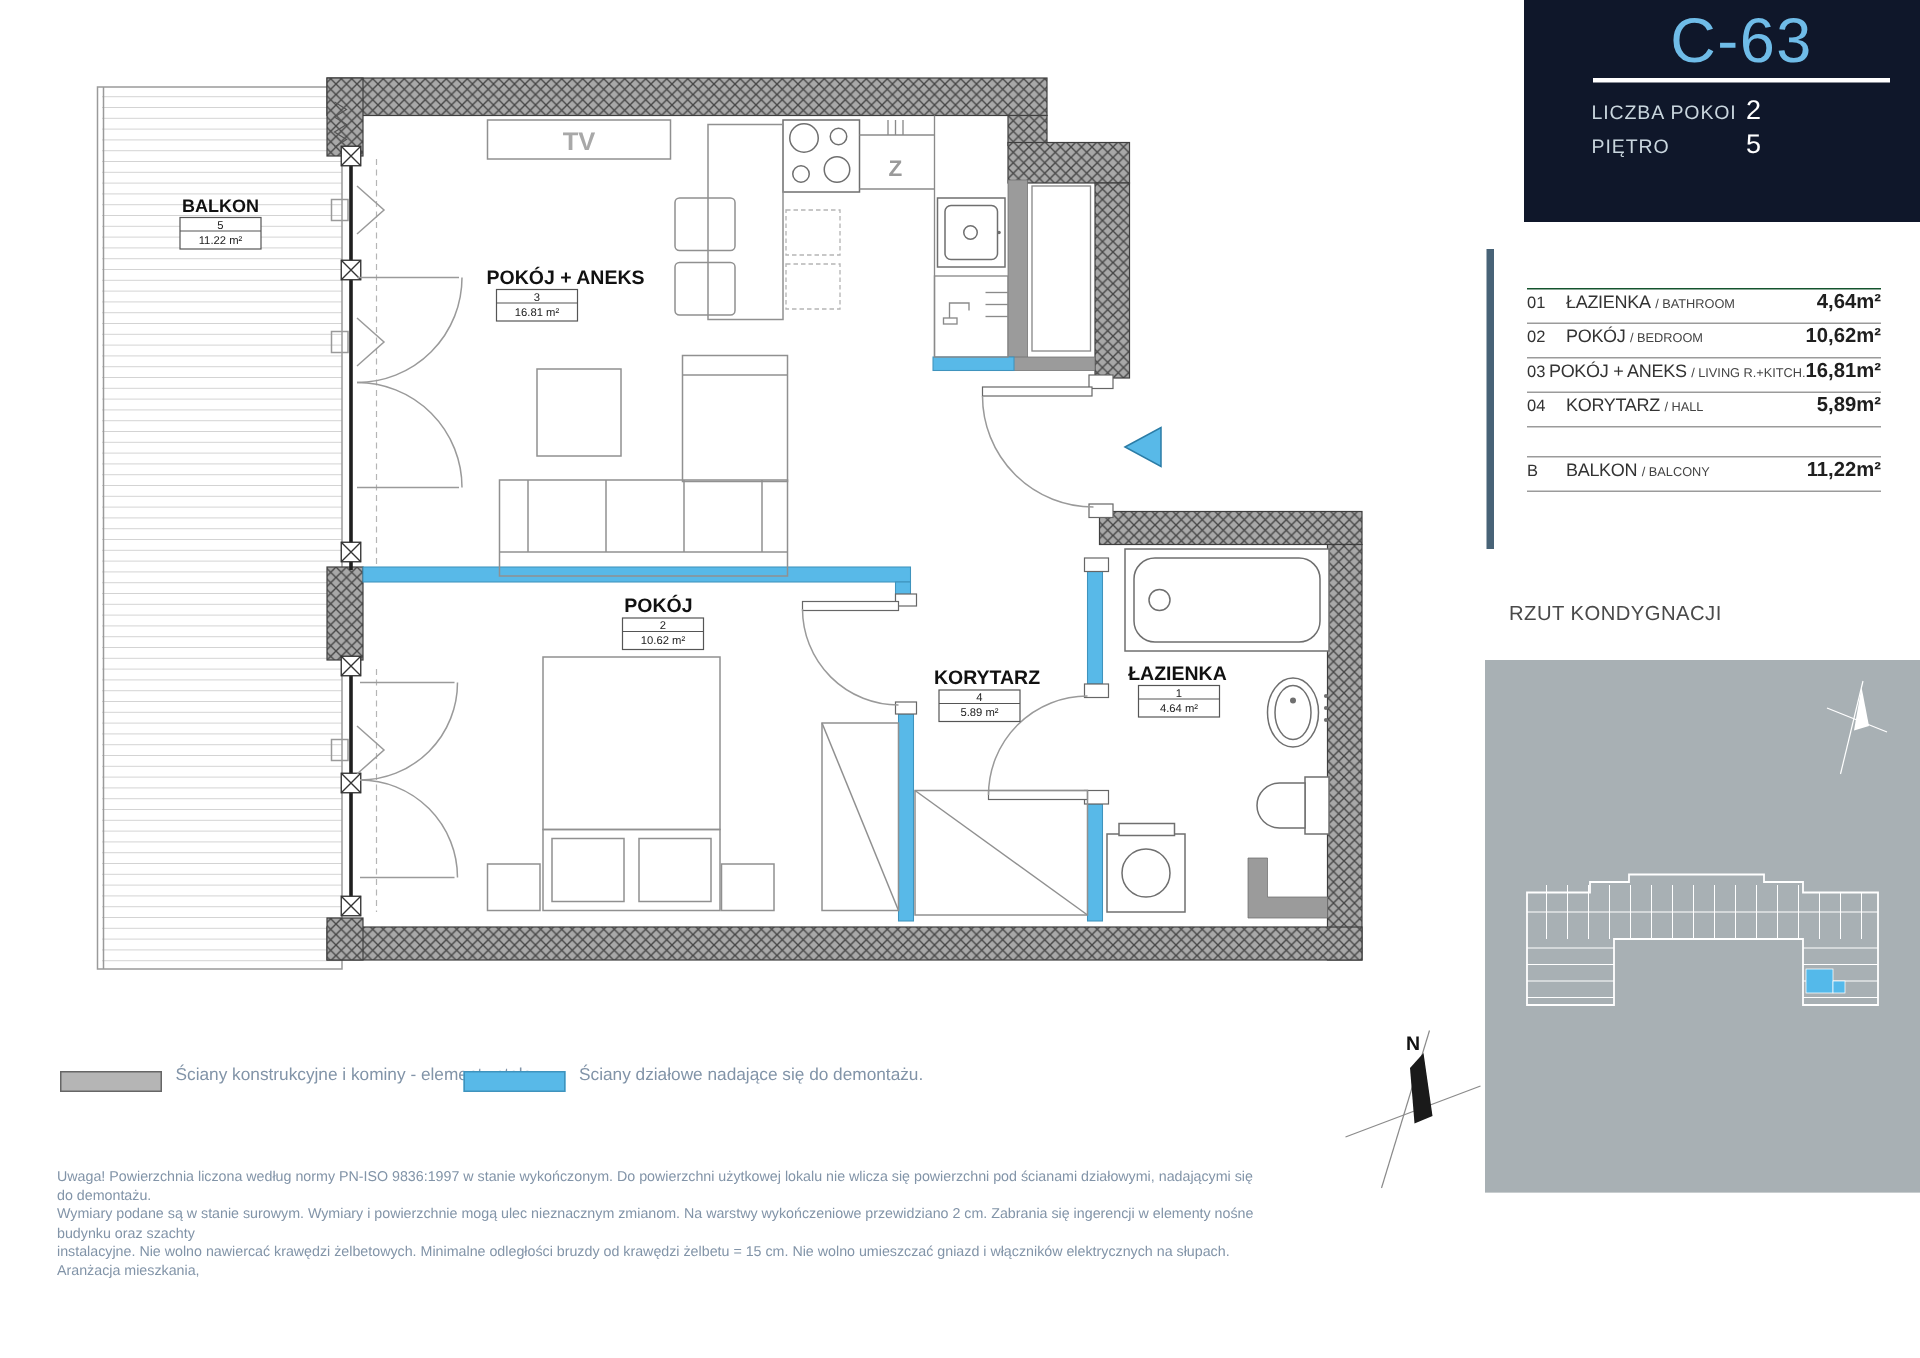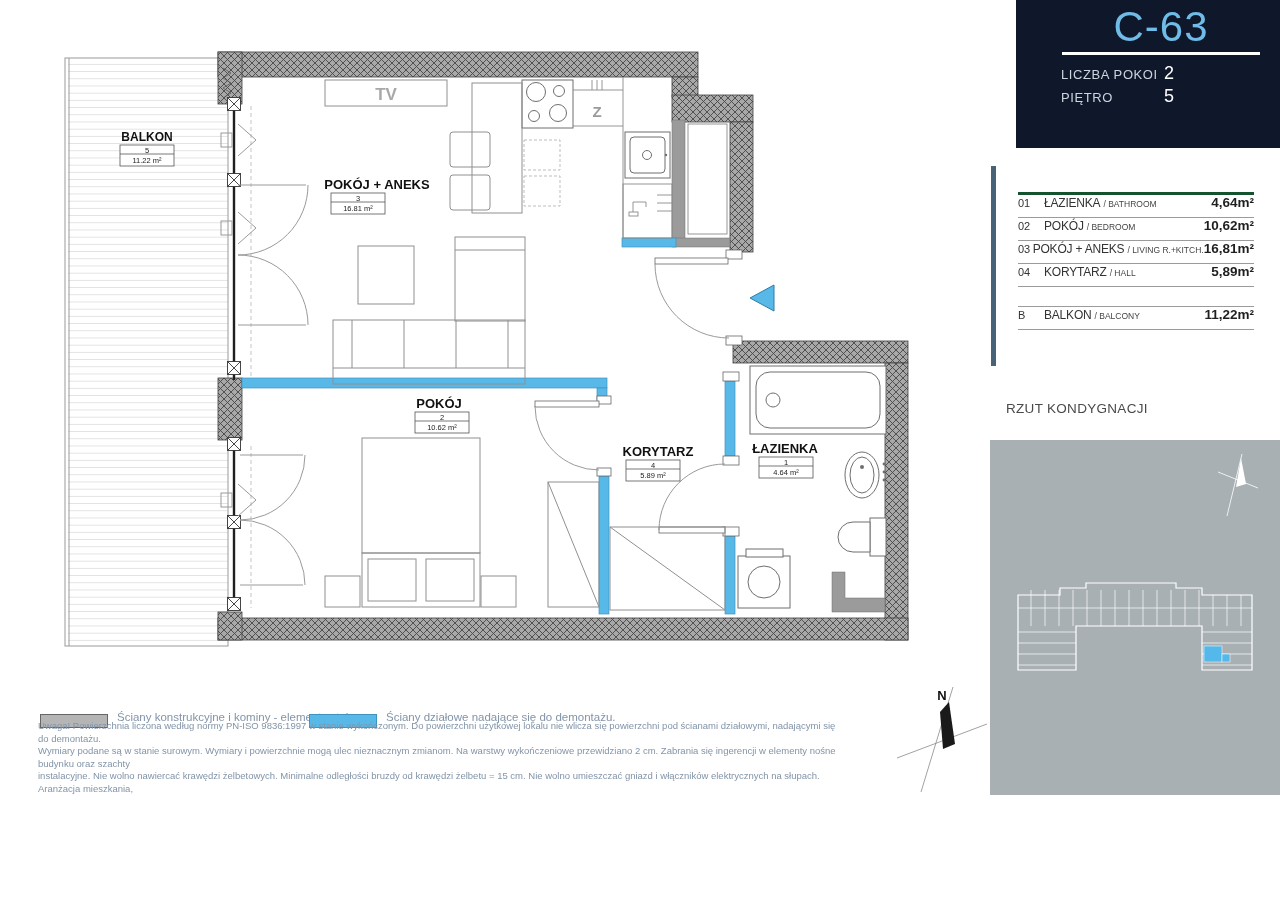--- a/index.html
+++ b/index.html
@@ -14,39 +14,39 @@
   .card-rows{margin:8px 0 0 45px;}
   .card-row{display:flex;align-items:baseline;height:23px;}
   .card-label{width:103px;font-size:13px;color:#c9d6de;letter-spacing:.6px;}
   .card-value{font-size:18px;color:#ffffff;}
 
   .accent-bar{left:991px;top:166px;width:5px;height:200px;background:#486377;}
 
   
   .room-table{left:1018px;top:192px;width:236px;color:#333;}
   .rt-row{display:flex;align-items:baseline;height:22px;border-bottom:1px solid #9b9b9b;}
-  .rt-row.first{border-top:3px solid #14532d;}
+  .rt-row.first{border-top:1px solid #14532d;}
   .rt-row.balcony{margin-top:19px;border-top:1px solid #9b9b9b;}
   .rt-num{width:26px;font-size:11px;}
   .rt-name{font-size:12px;letter-spacing:-.2px;white-space:nowrap;}
   .rt-name-en{font-size:8.5px;margin-left:3px;color:#444;white-space:nowrap;}
   .rt-area{margin-left:auto;font-size:13.5px;color:#1f1f1f;font-weight:bold;}
 
   .overview-title{left:1006px;top:401px;width:290px;font-size:13.5px;line-height:16px;
                   color:#4a4a4a;letter-spacing:.3px;font-weight:500;}
 
   .minimap{left:990px;top:440px;width:290px;height:355px;background:#a8b0b4;}
 
   
   .legend-swatch{height:12px;width:66px;}
   .sw-gray{left:40px;top:714px;background:#b5b5b5;border:1px solid #666;}
   .sw-blue{left:309px;top:714px;background:#58b9e8;border:1px solid #3f93bd;}
   .legend-text{top:711px;font-size:11.5px;color:#8294a8;white-space:nowrap;}
   .lt1{left:117px;} .lt2{left:386px;}
-  .disclaimer{left:38px;top:720px;width:800px;font-size:9.5px;line-height:12.5px;color:#8294a8;}
+  .disclaimer{left:38px;top:779px;width:800px;font-size:9.5px;line-height:12.5px;color:#8294a8;}
 
   
   text{font-family:"Liberation Sans",sans-serif;}
   .room-name{font-size:13px;font-weight:bold;fill:#111;}
   .room-name.sm{font-size:12px;}
   .lbl-box{fill:#ffffff;stroke:#555;stroke-width:.8;}
   .lbl-txt{font-size:7.5px;fill:#222;}
   .furn{fill:none;stroke:#909090;stroke-width:1;}
   .fix{fill:#fff;stroke:#6f6f6f;stroke-width:1;}
   .thin{fill:none;stroke:#8a8a8a;stroke-width:.9;}

